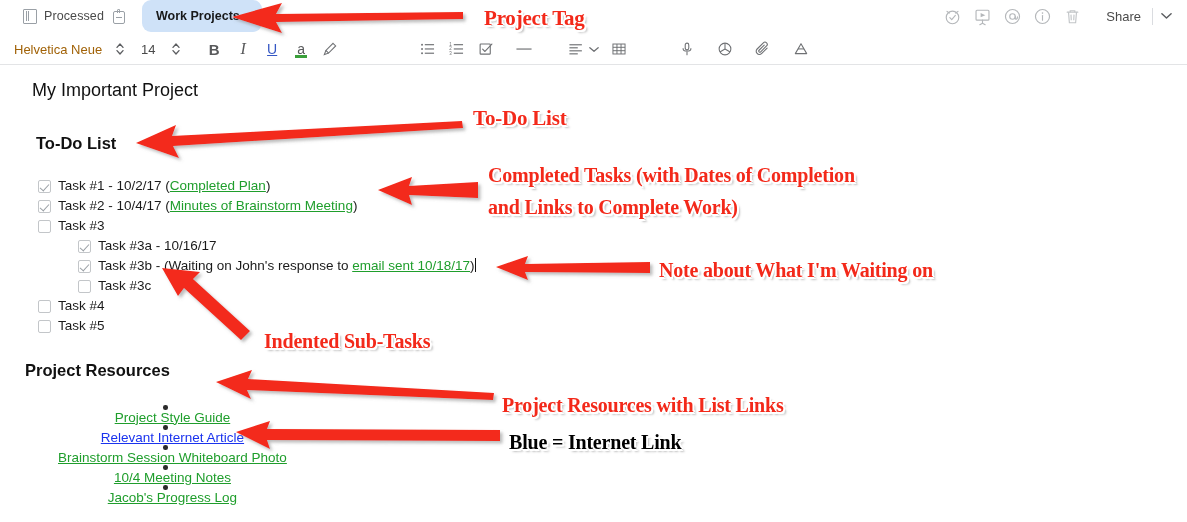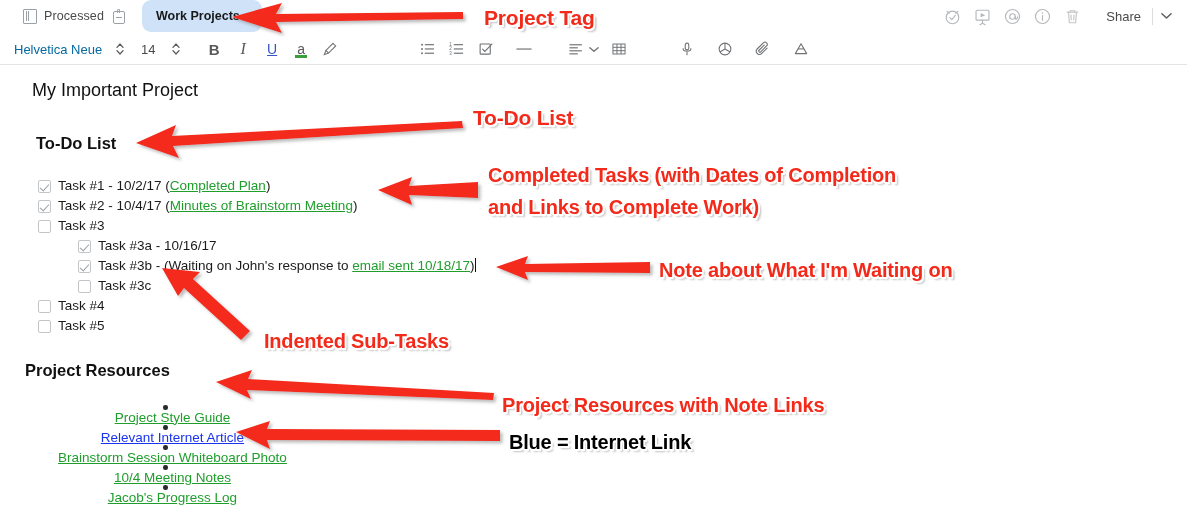--- a/index.html
+++ b/index.html
@@ -63,21 +63,21 @@
     font-size: 13px; color: #4a4a4a; cursor: pointer;
   }
   .share-sep { width:1px; height:17px; background:#dadce0; }
   .share-caret { width:26px; height:24px; display:flex;align-items:center;justify-content:center;cursor:pointer;}
 
   
   .formatbar {
     position:absolute; top:34px; left:0; width:1187px; height:30px;
     display:flex; align-items:center;
   }
-  .font-name { margin-left: 14px; font-size: 13px; color:#0369a1; white-space:nowrap; cursor:pointer;}
+  .font-name { margin-left: 14px; font-size: 13px; color:#a16207; white-space:nowrap; cursor:pointer;}
   .stepper { width: 22px; height: 22px; display:flex;align-items:center;justify-content:center; cursor:pointer;}
   .stepper svg { display:block; }
   .font-size { font-size: 13px; color:#4a4a4a; width: 20px; text-align:center; cursor:pointer;}
   .fmt-ic {
     width: 22px; height: 24px; display:flex;align-items:center;justify-content:center;
     font-size: 14.5px; color:#58595b; cursor:pointer;
   }
   .gap-sm { width: 7px; }
   .gap-md { width: 16px; }
   .gap-lg { width: 30px; }
@@ -121,21 +121,21 @@
   .res-list li { height:20px; display:flex; align-items:center; white-space:nowrap;flex-direction:column; }
   .res-list li .bull {
     width:4.5px;height:4.5px;border-radius:50%;background:#2b2b2b;margin-right:14px;flex:none;
   }
   .res-list li a { font-size:13.5px; }
 
   
   .overlay { position:absolute; inset:0; pointer-events:none; }
   .anno {
     position:absolute; color:#F3291A; font-weight:bold; white-space:nowrap;
-    font-family:Liberation Sans, sans-serif; letter-spacing:-0.2px;
+    font-family:Liberation Serif, serif; letter-spacing:-0.2px;
     text-shadow:
       1.6px 1.6px 0 #ffffff, -1.4px 1.4px 0 #ffffff, 1.4px -1.4px 0 #ffffff, -1.4px -1.4px 0 #ffffff,
       0 1.8px 0 #ffffff, 0 -1.6px 0 #ffffff, 1.8px 0 0 #ffffff, -1.6px 0 0 #ffffff,
       3px 3px 2px rgba(120,120,120,.45);
   }
   .overlay svg { position:absolute; inset:0; width:1187px; height:522px; }
 </style>
 </head>
 <body>
 
@@ -431,17 +431,17 @@
 
         <path d="M236 432 L270 421 L267 429 L500 430 L500 441 L267 440 L270 449 Z"></path>
       </g>
     </svg>
   <div class="anno" style="left: 484px; top: 6px; font-size: 21px; color: rgb(243, 41, 26);">Project Tag</div>
       <div class="anno" style="left: 473px; top: 106px; font-size: 21px; color: rgb(243, 41, 26);">To-Do List</div>
       <div class="anno" style="left: 488px; top: 164px; font-size: 20px; color: rgb(243, 41, 26);">Completed Tasks (with Dates of Completion</div>
       <div class="anno" style="left: 488px; top: 196px; font-size: 20px; color: rgb(243, 41, 26);">and Links to Complete Work)</div>
       <div class="anno" style="left: 659px; top: 259px; font-size: 20px; color: rgb(243, 41, 26);">Note about What I'm Waiting on</div>
       <div class="anno" style="left: 264px; top: 330px; font-size: 20px; color: rgb(243, 41, 26);">Indented Sub-Tasks</div>
-      <div class="anno" style="left: 502px; top: 394px; font-size: 20px; color: rgb(243, 41, 26);">Project Resources with Note Links</div>
+      <div class="anno" style="left: 502px; top: 394px; font-size: 20px; color: rgb(243, 41, 26);">Project Resources with List Links</div>
       <div class="anno" style="left: 509px; top: 431px; font-size: 20px; color: #000000;">Blue = Internet Link</div>
     </div>
 
 </div>
 
 </body></html>

